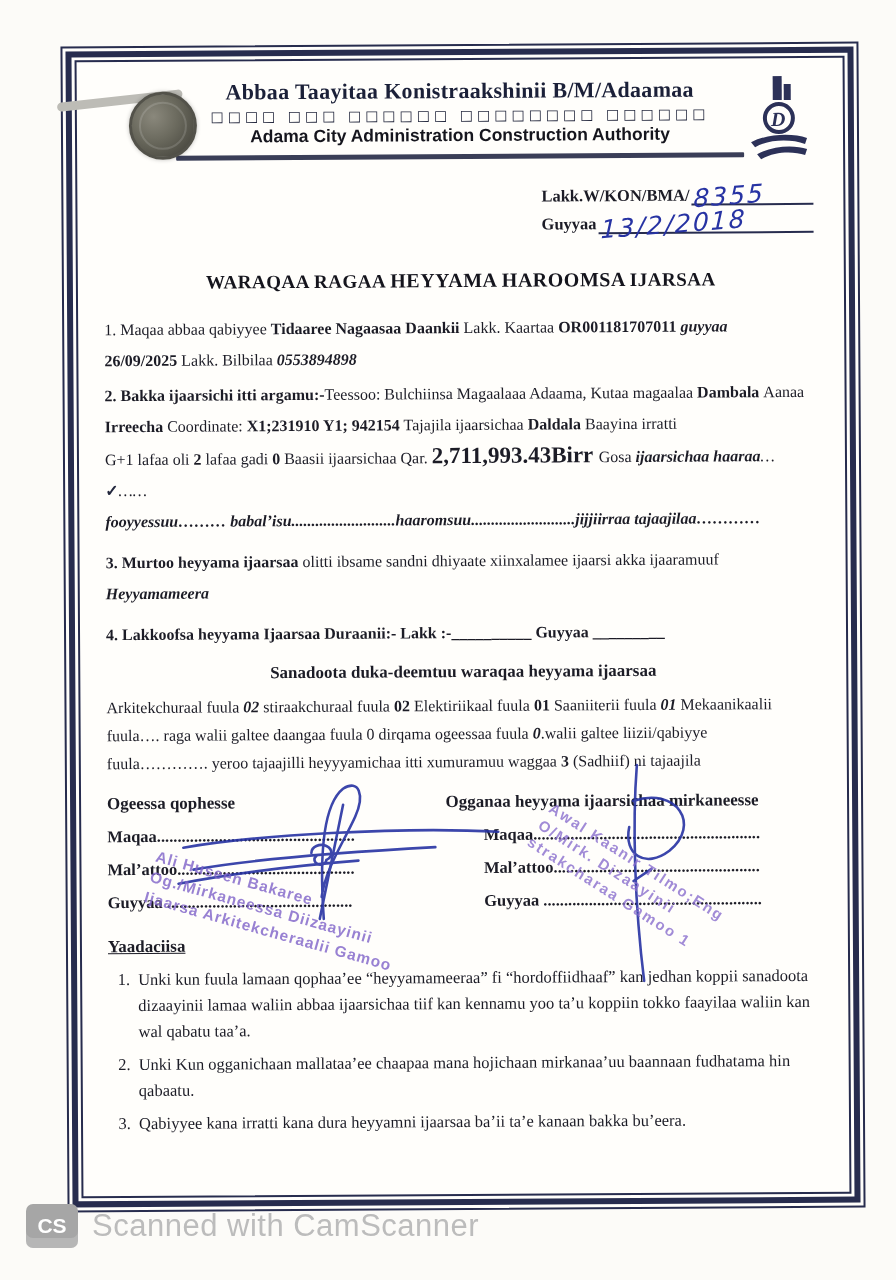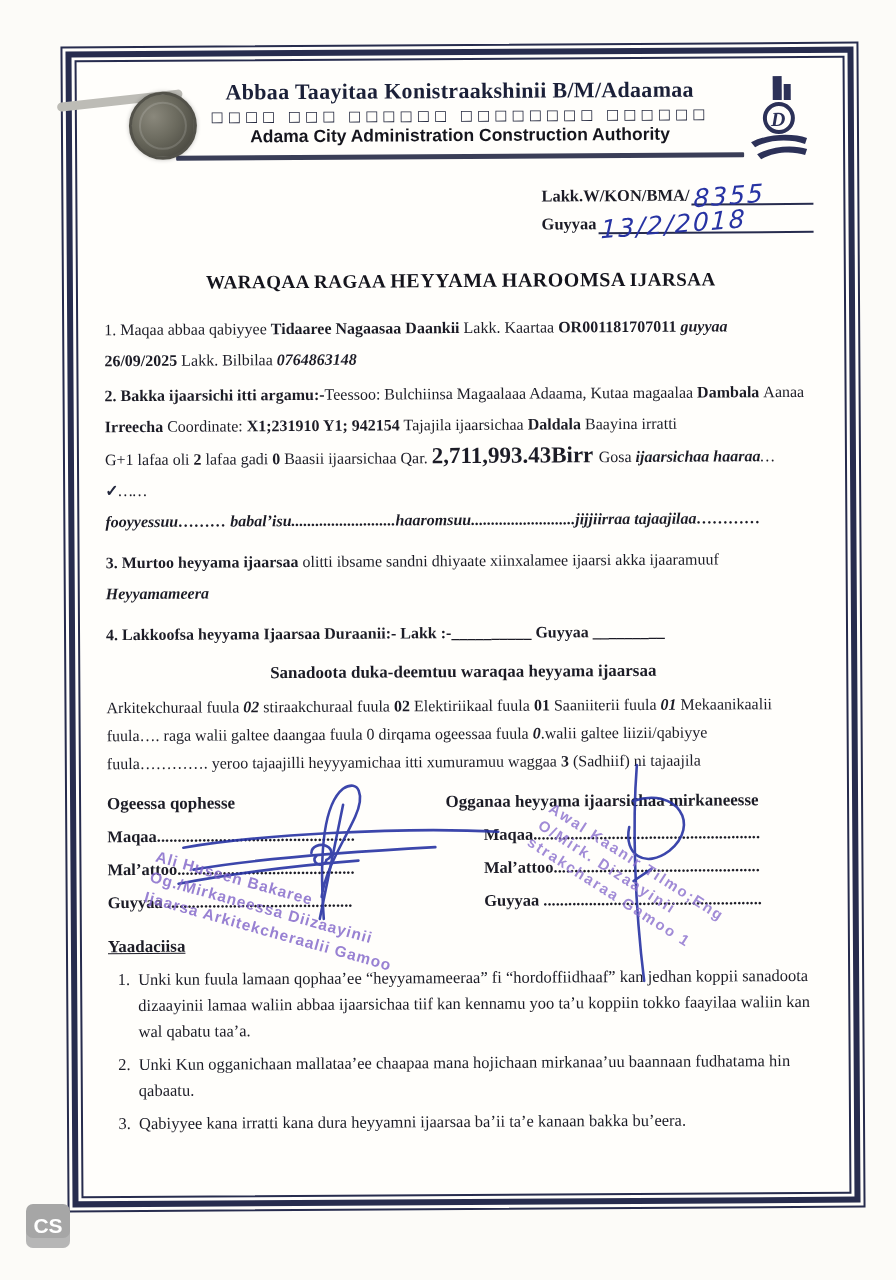--- a/index.html
+++ b/index.html
@@ -81,21 +81,21 @@
   .stamp-left{left:38px;top:86px;transform:rotate(16deg);color:#7f63c9;font-size:15.5px;line-height:21px;letter-spacing:1px;}
   .stamp-right{left:416px;top:58px;transform:rotate(33deg);color:#8a6fce;font-size:15px;line-height:20px;letter-spacing:2px;}
   
   .notes{margin-top:24px;position:relative;}
   .notes-title{font-weight:bold;text-decoration:underline;font-size:17px;}
   .notes ol{margin:10px 0 0 0;padding-left:26px;font-size:16.5px;line-height:26px;}
   .notes li{margin-bottom:7px;padding-left:4px;}
   
   .footer{position:absolute;left:26px;top:1204px;display:flex;align-items:center;gap:14px;z-index:6;font-family:"Liberation Sans",sans-serif;}
   .cs-badge{
-    width:44px;height:44px;background:#a6a6a6;border-radius:7px;color:#fff;
+    width:52px;height:44px;background:#a6a6a6;border-radius:7px;color:#fff;
     font-weight:bold;font-size:21px;display:flex;align-items:center;justify-content:center;
     box-shadow:inset 0 -10px 0 rgba(255,255,255,.18);
   }
   .footer-text{color:#bcbcbc;font-size:31px;letter-spacing:.5px;}
 </style>
 </head>
 <body>
 
 <div class="frame">
  <div class="frame-mid">
@@ -139,21 +139,21 @@
       <span class="pre">WARAQAA RAGAA</span>
       <span class="main">HEYYAMA HAROOMSA</span>
       <span class="post">IJARSAA</span>
     </div>
 
     <div class="para mt-lg">
       <p class="line">
         <span>1. Maqaa abbaa qabiyyee </span><span class="b">Tidaaree Nagaasaa Daankii </span><span>Lakk. Kaartaa </span><span class="b">OR001181707011 </span><span class="bi">guyyaa</span>
       </p>
       <p class="line">
-        <span class="b">26/09/2025 </span><span>Lakk. Bilbilaa </span><span class="bi">0764863148</span>
+        <span class="b">26/09/2025 </span><span>Lakk. Bilbilaa </span><span class="bi">0553894898</span>
       </p>
     </div>
 
     <div class="para mt-sm">
       <p class="line">
         <span class="b">2. Bakka ijaarsichi itti argamu:-</span><span>Teessoo: Bulchiinsa Magaalaaa Adaama, Kutaa magaalaa </span><span class="b">Dambala </span><span>Aanaa</span>
       </p>
       <p class="line">
         <span class="b">Irreecha </span><span>Coordinate: </span><span class="b">X1;231910 Y1; 942154</span><span>  Tajajila ijaarsichaa </span><span class="b">Daldala </span><span>Baayina irratti</span>
       </p>
@@ -239,13 +239,14 @@
         <li>Qabiyyee kana irratti kana dura heyyamni ijaarsaa ba’ii ta’e kanaan bakka bu’eera.</li>
       </ol>
     </div>
 
   </div>
  </div>
 </div>
 
 <div class="footer">
   <div class="cs-badge">CS</div>
+  <div class="footer-text">Scanned with CamScanner</div>
 </div>
 
 </body></html>

